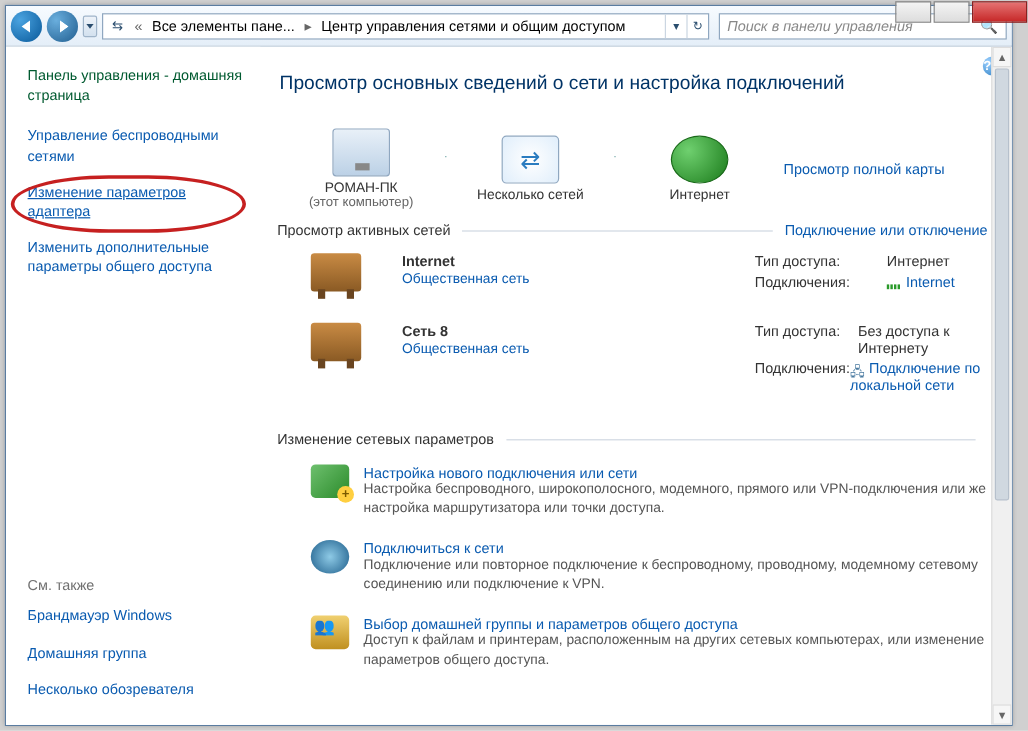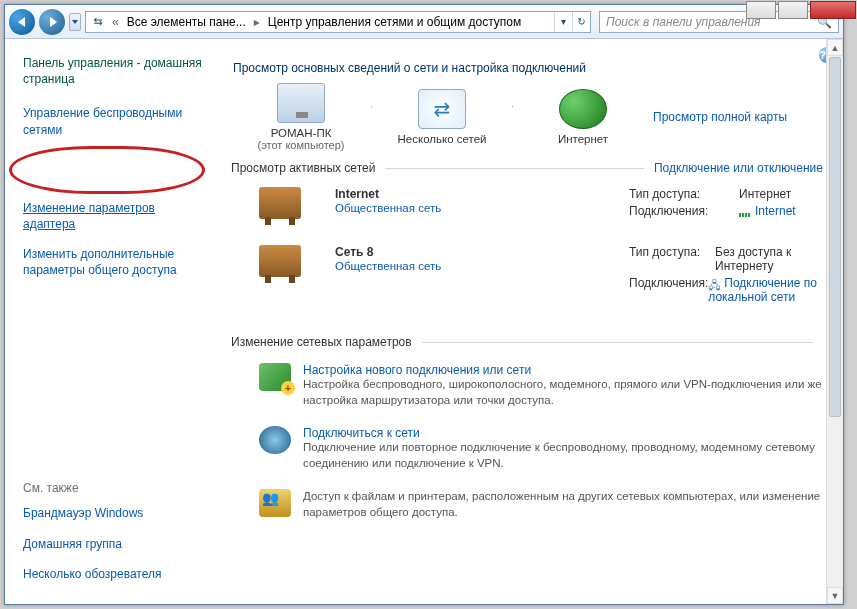--- a/index.html
+++ b/index.html
@@ -32,29 +32,29 @@
   .search { width: 240px; height: 22px; border: 1px solid #8fa7c0; background: #fff; display: flex; align-items: center; font-size: 12px; color: #888; font-style: italic; padding-left: 6px; margin-left:4px; }
   .search .mag { margin-left:auto; margin-right:6px; color:#4a6d92; font-style:normal; }
 
   .body { position: absolute; top: 34px; left:0; right:0; bottom:0; display:flex; background:#fff; }
 
   .sidebar { width: 212px; background: #fff; padding: 16px 8px 8px 18px; font-size: 12px; display:flex; flex-direction:column; }
   .sidebar a, .sidebar .slink { color: #0a5bb0; text-decoration: none; display:block; margin-bottom: 14px; line-height:1.35; cursor:pointer; }
   .sidebar .home { color: #005a30; margin-bottom: 18px; }
   .circled { position:relative; }
   .circled::before { content:""; position:absolute; left:-14px; top:-6px; width: 190px; height: 42px; border: 3px solid #c62020; border-radius: 50% / 60%; pointer-events:none; }
-  .circled a { text-decoration: underline; color:#0a5bb0;margin-top:48px; }
+  .circled a { text-decoration: underline; color:#0a5bb0; }
   .sidebar .spacer { flex:1; }
   .sidebar .seealso { color:#707070; margin-bottom:10px; }
 
   .content { flex:1; padding: 12px 20px 8px 14px; font-size: 12px; color:#333; position:relative; overflow:hidden; }
   .help-btn { position:absolute; top:8px; right:8px; width:16px; height:16px; border-radius:50%; background: radial-gradient(circle at 30% 30%, #9bd0ff,#2a7cc0); color:#fff; font-size:11px; font-weight:bold; display:flex; align-items:center; justify-content:center; }
   .chev { margin-left:4px; color:#555; font-size:9px; }
 
-  h1.page-title { color:#036; font-size: 12px; font-weight: normal; margin: 10px 0 8px 2px; }
+  h1.page-title { color:#036; font-size: 16px; font-weight: normal; margin: 10px 0 28px 2px; }
 
   .map-row { display:flex; align-items:center; gap: 0; margin-bottom: 8px; justify-content:space-between; }
   .map-item { text-align:center; width:140px; font-size:11.5px; color:#333; }
   .map-item .ic { width: 48px; height: 40px; margin: 0 auto 4px; }
   .map-item .sub { color:#666; font-size:11px; }
   .dash { flex:1; border-top: 1px dashed #7aa; margin-top:-22px; }
   .map-link { color:#0a5bb0; font-size:12px; text-align:left; width:170px; }
 
   
   .ic.pc { background: linear-gradient(#e8f0f8,#bcd1e6); border:1px solid #8fa7c0; border-radius:3px; position:relative; }
@@ -241,20 +241,21 @@
         <div class="setting">
           <div class="sic s2"></div>
           <div class="txt">
             <a class="t">Подключиться к сети</a>
             <div class="d">Подключение или повторное подключение к беспроводному, проводному, модемному сетевому соединению или подключение к VPN.</div>
           </div>
         </div>
         <div class="setting">
           <div class="sic s3"></div>
           <div class="txt">
+            <a class="t">Выбор домашней группы и параметров общего доступа</a>
             <div class="d">Доступ к файлам и принтерам, расположенным на других сетевых компьютерах, или изменение параметров общего доступа.</div>
           </div>
         </div>
       </div>
 
       <div class="scrollbar">
         <div class="sb-up">▲</div>
         <div class="sb-thumb"></div>
         <div class="sb-down">▼</div>
       </div>

